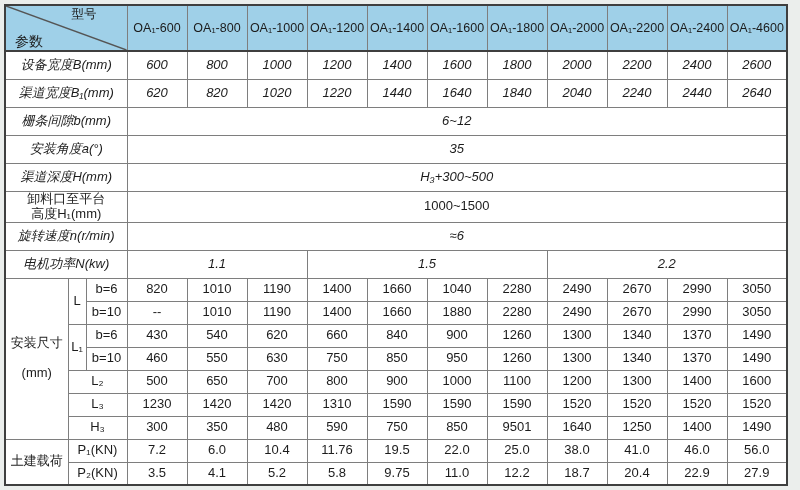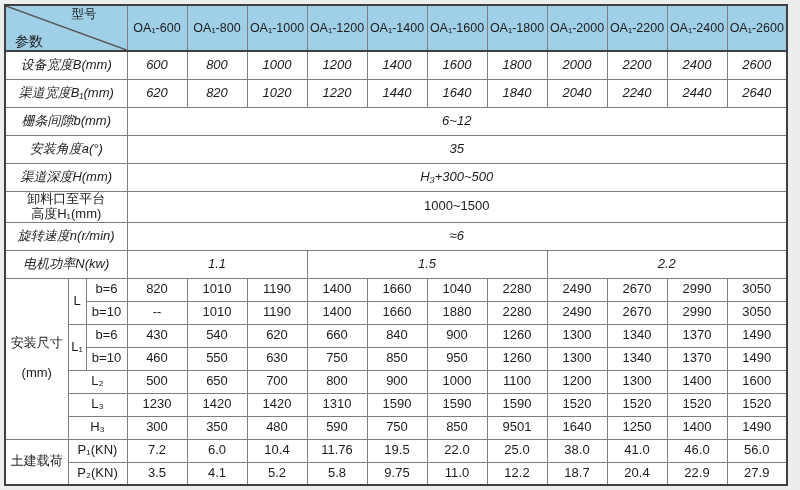--- a/index.html
+++ b/index.html
@@ -77,21 +77,21 @@
           <td>OA₁-600</td>
           <td>OA₁-800</td>
           <td>OA₁-1000</td>
           <td>OA₁-1200</td>
           <td>OA₁-1400</td>
           <td>OA₁-1600</td>
           <td>OA₁-1800</td>
           <td>OA₁-2000</td>
           <td>OA₁-2200</td>
           <td>OA₁-2400</td>
-          <td>OA₁-2600</td>
+          <td>OA₁-4600</td>
         </tr>
         <tr class="r-std">
           <td colspan="3" class="lbl">设备宽度B(mm)</td>
           <td>600</td>
           <td>800</td>
           <td>1000</td>
           <td>1200</td>
           <td>1400</td>
           <td>1600</td>
           <td>1800</td>

